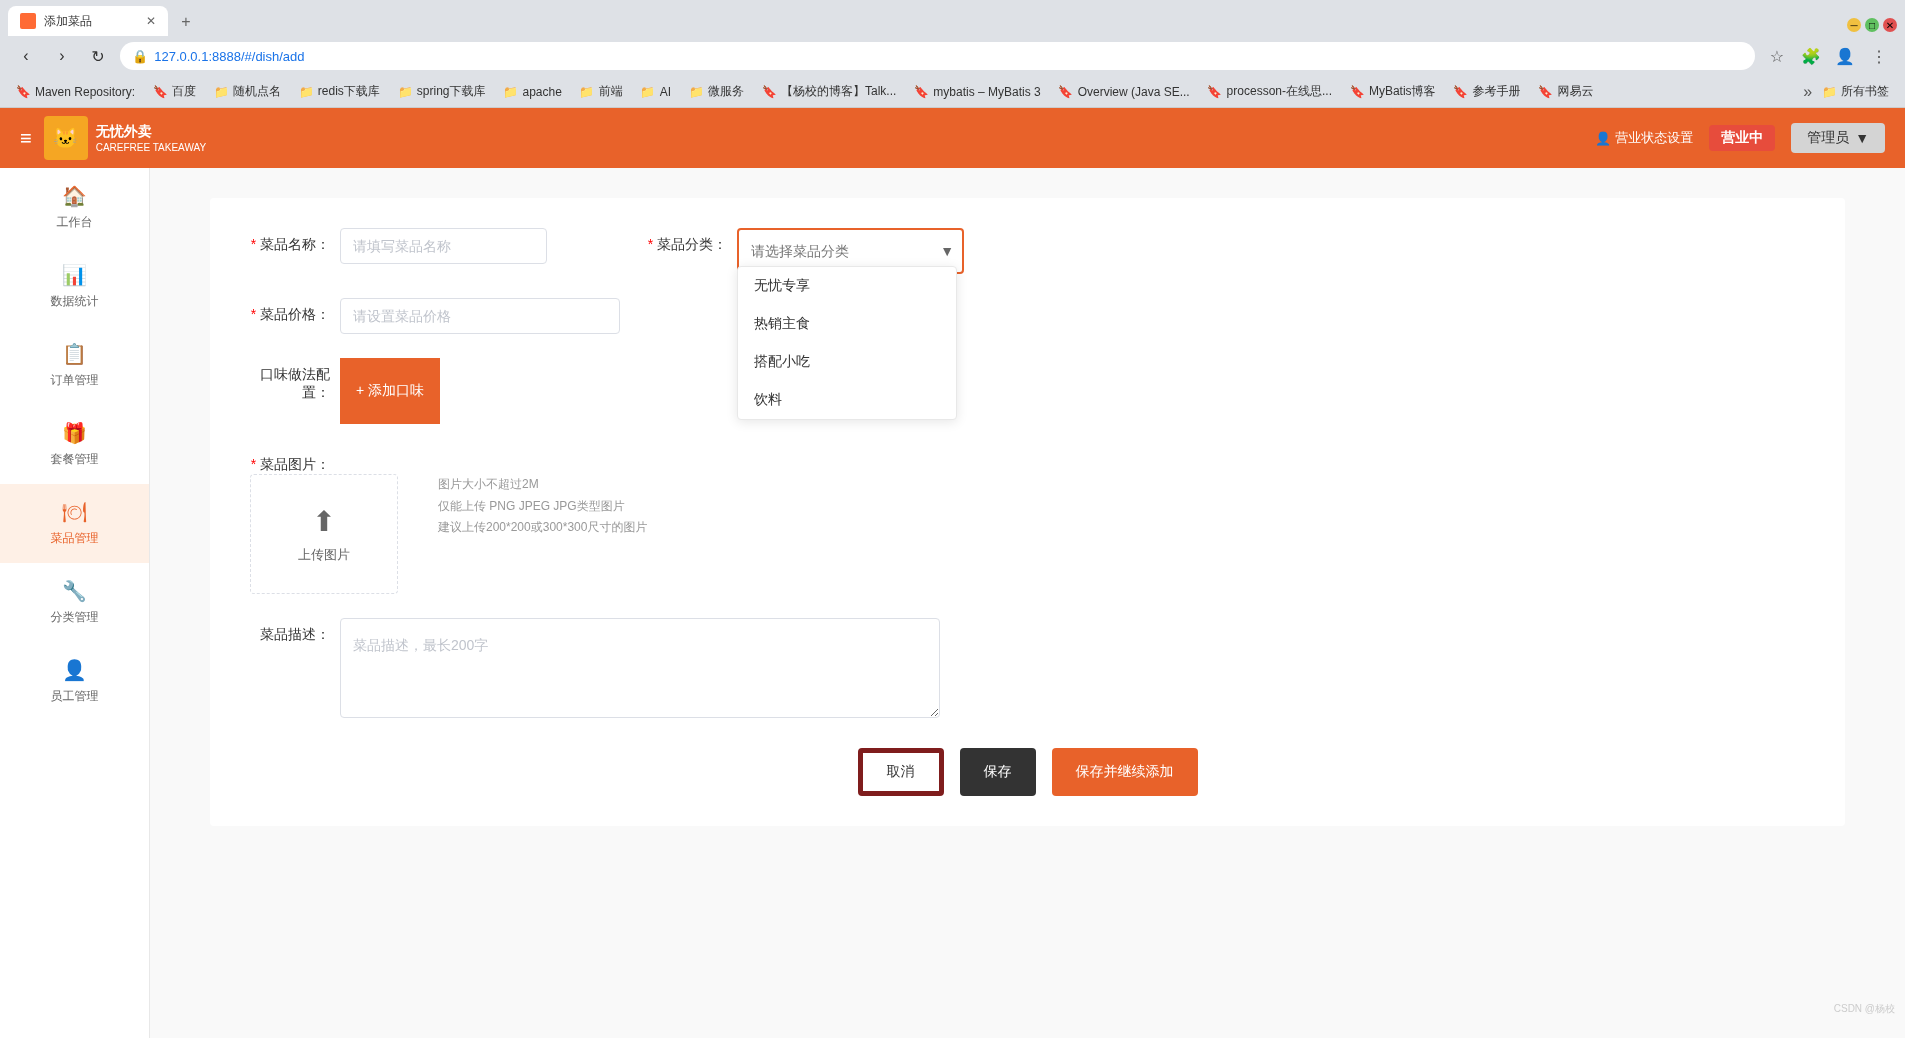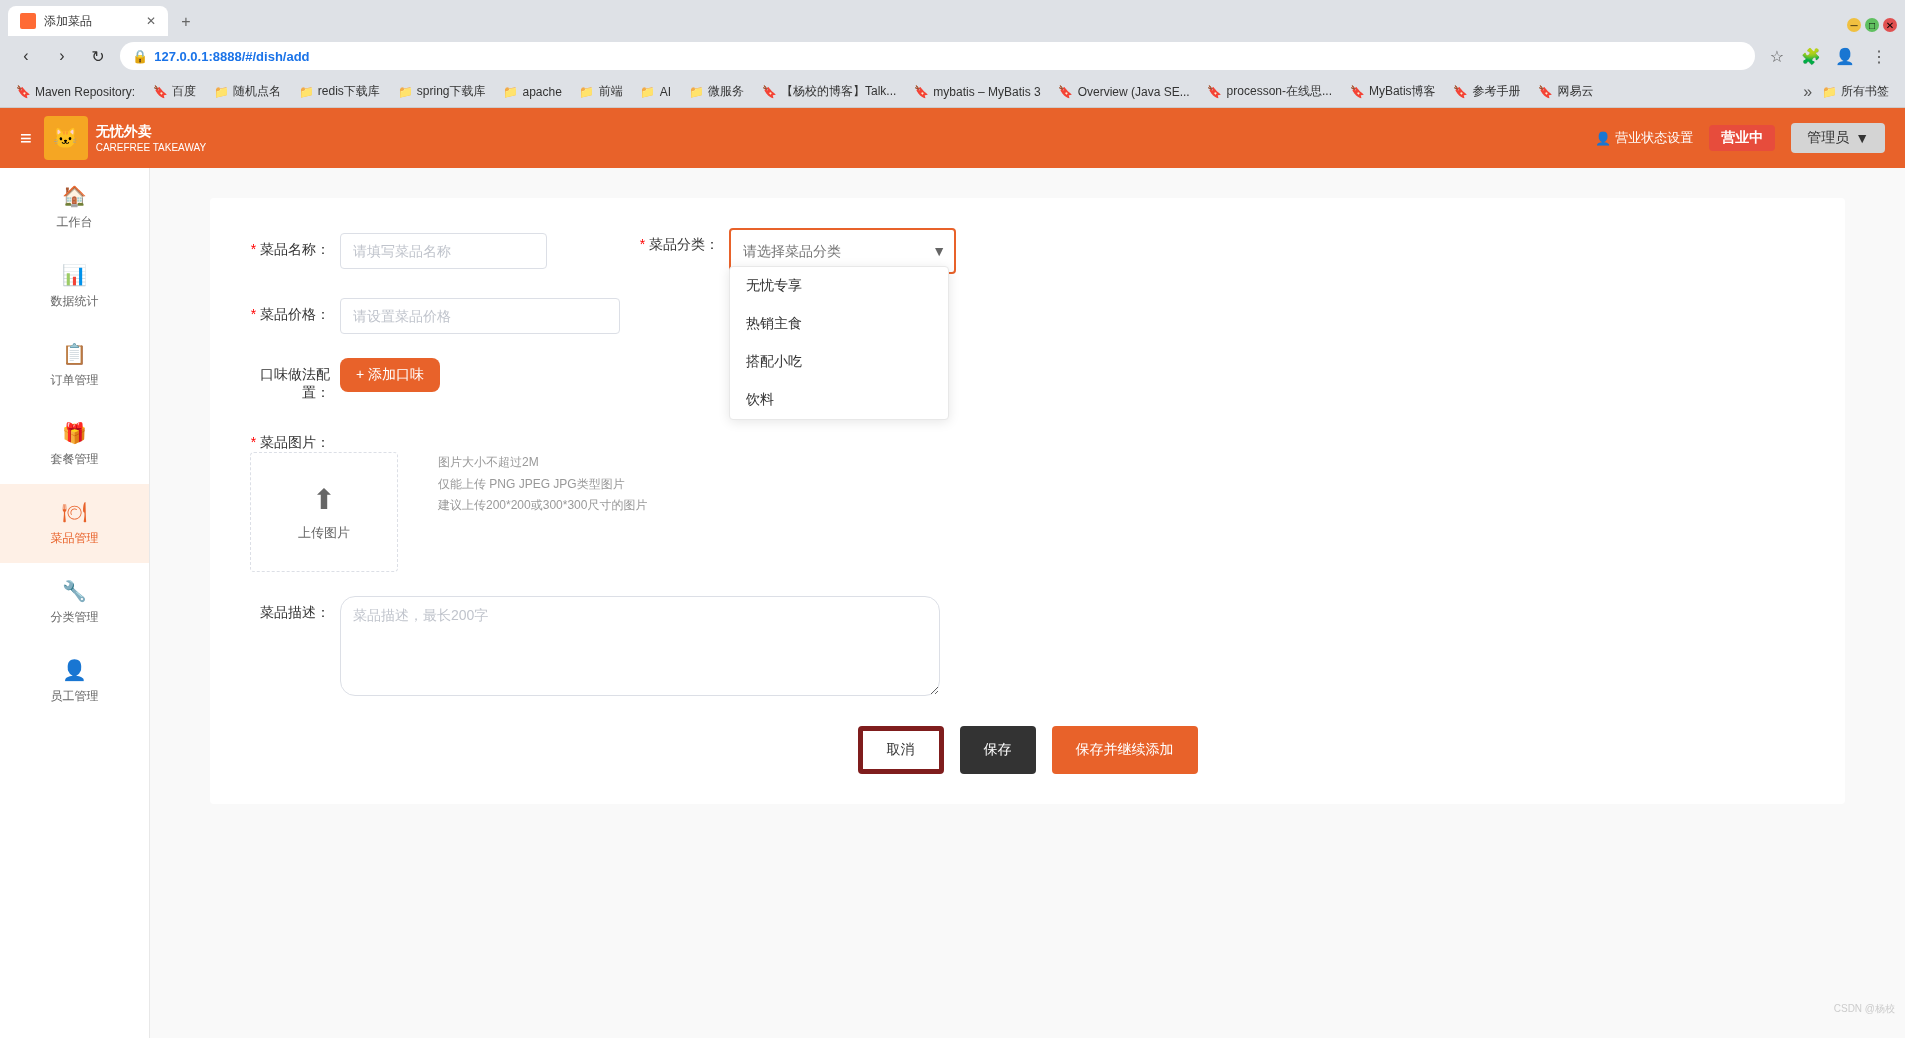--- a/index.html
+++ b/index.html
@@ -12,21 +12,21 @@
     .tab-favicon { width: 16px; height: 16px; background: #ff6b35; border-radius: 2px; }
     .tab-title { font-size: 12px; color: #333; flex: 1; }
     .tab-close { color: #666; font-size: 12px; cursor: pointer; }
     .new-tab { background: transparent; border: none; width: 28px; height: 28px; display: flex; align-items: center; justify-content: center; font-size: 16px; color: #666; cursor: pointer; margin-left: 4px; }
     .window-controls { margin-left: auto; display: flex; align-items: center; gap: 4px; padding-bottom: 4px; }
     .win-btn { width: 14px; height: 14px; border-radius: 50%; display: flex; align-items: center; justify-content: center; cursor: pointer; font-size: 10px; }
 
     .address-bar-row { background: #dee1e6; height: 40px; display: flex; align-items: center; padding: 0 12px; gap: 8px; }
     .nav-btn { width: 28px; height: 28px; display: flex; align-items: center; justify-content: center; border-radius: 50%; cursor: pointer; color: #333; font-size: 16px; }
     .address-bar { flex: 1; height: 28px; background: white; border-radius: 14px; display: flex; align-items: center; padding: 0 12px; font-size: 13px; color: #333; }
-    .address-bar-url { color: #1a73e8; font-weight: bold; }
+    .address-bar-url { color: #1a73e8; }
     .toolbar-icons { display: flex; align-items: center; gap: 6px; }
     .toolbar-icon { width: 28px; height: 28px; display: flex; align-items: center; justify-content: center; cursor: pointer; color: #555; font-size: 16px; }
 
     
     .bookmarks-bar { background: #dee1e6; height: 32px; display: flex; align-items: center; padding: 0 8px; gap: 2px; font-size: 12px; border-bottom: 1px solid #ccc; }
     .bookmark-item { display: flex; align-items: center; gap: 4px; padding: 3px 8px; border-radius: 4px; cursor: pointer; color: #333; white-space: nowrap; }
     .more-btn { margin-left: auto; font-size: 16px; cursor: pointer; color: #555; }
 
     
     .app { display: flex; flex-direction: column; height: calc(1038px - 108px); background: white; }
@@ -55,37 +55,37 @@
     .form-section { background: white; padding: 30px 40px; border-radius: 4px; }
 
     
     .form-row { display: flex; align-items: flex-start; margin-bottom: 24px; }
     .form-label { width: 80px; text-align: right; padding-top: 8px; color: #333; font-size: 14px; flex-shrink: 0; margin-right: 10px; }
     .form-control { flex: 1; max-width: 280px; }
     .form-input { width: 100%; height: 36px; border: 1px solid #dcdfe6; border-radius: 4px; padding: 0 12px; font-size: 14px; color: #333; outline: none; }
     .form-input::placeholder { color: #c0c4cc; }
 
     
-    .form-two-col { display: flex; gap: 32px; margin-bottom: 24px; align-items: center; }
+    .form-two-col { display: flex; gap: 40px; margin-bottom: 24px; }
     .form-col { display: flex; align-items: flex-start; }
 
     
-    .add-flavor-btn { background: #e8622a; color: white; border: none; padding: 8px 16px; border-radius: 8px; cursor: pointer; font-size: 14px; display: flex; align-items: center; gap: 4px; }
+    .add-flavor-btn { background: #e8622a; color: white; border: none; padding: 24px 16px; border-radius: 0; cursor: pointer; font-size: 14px; display: flex; align-items: center; gap: 4px; }
 
     
     .upload-area { width: 148px; height: 120px; border: 1px dashed #dcdfe6; border-radius: 4px; display: flex; flex-direction: column; align-items: center; justify-content: center; cursor: pointer; background: white; }
     .upload-icon { font-size: 28px; color: #666; margin-bottom: 8px; }
     .upload-text { font-size: 13px; color: #666; }
     .upload-hint { margin-left: 20px; font-size: 12px; color: #999; line-height: 1.8; }
 
     
     .image-row { display: flex; align-items: flex-start; flex-direction: column; }
 
     
-    .form-textarea { width: 100%; max-width: 600px; height: 100px; border: 1px solid #dcdfe6; border-radius: 15px; padding: 10px 12px; font-size: 14px; color: #0f172a; resize: vertical; outline: none; font-family: inherit; }
+    .form-textarea { width: 100%; max-width: 600px; height: 100px; border: 1px solid #dcdfe6; border-radius: 4px; padding: 18px 12px; font-size: 14px; color: #0f172a; resize: vertical; outline: none; font-family: inherit; }
     .form-textarea::placeholder { color: #c0c4cc; }
 
     
     .btn-row { display: flex; justify-content: center; gap: 16px; margin-top: 30px; }
     .btn-cancel { background: white; color: #333; border: 5px solid #7f1d1d; padding: 10px 24px; border-radius: 4px; cursor: pointer; font-size: 14px; }
     .btn-save { background: #333; color: white; border: none; padding: 10px 24px; border-radius: 4px; cursor: pointer; font-size: 14px; }
     .btn-save-continue { background: #e8622a; color: white; border: none; padding: 10px 24px; border-radius: 4px; cursor: pointer; font-size: 14px; }
 
     
     .select-wrapper { position: relative; max-width: 230px; flex: 1; }

